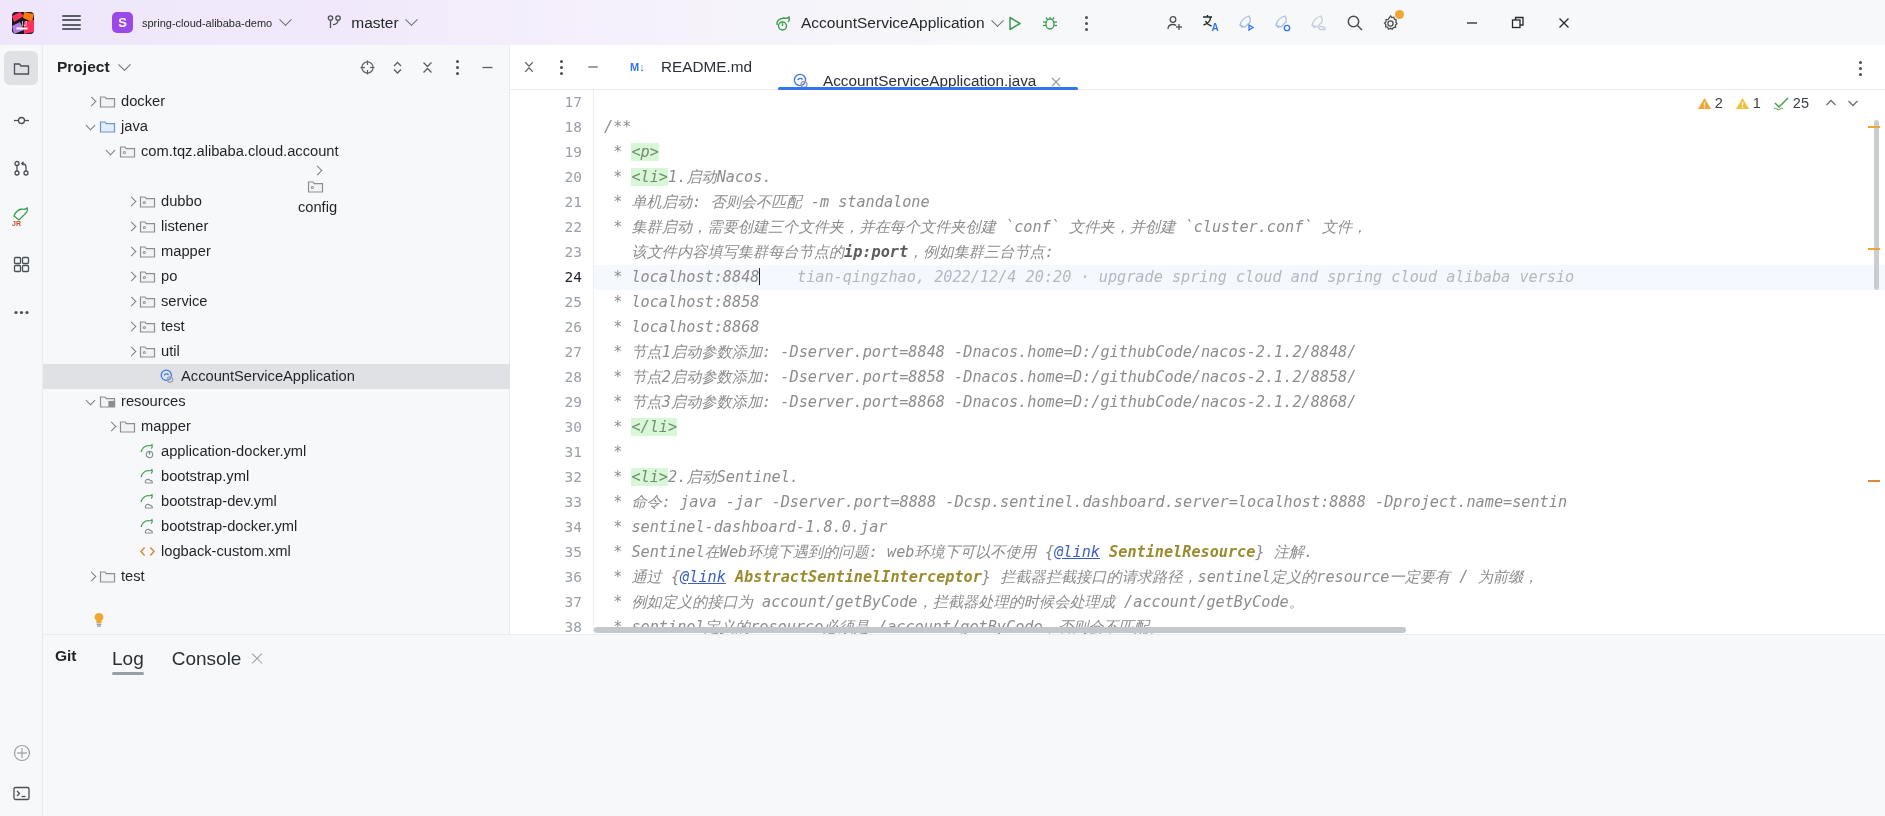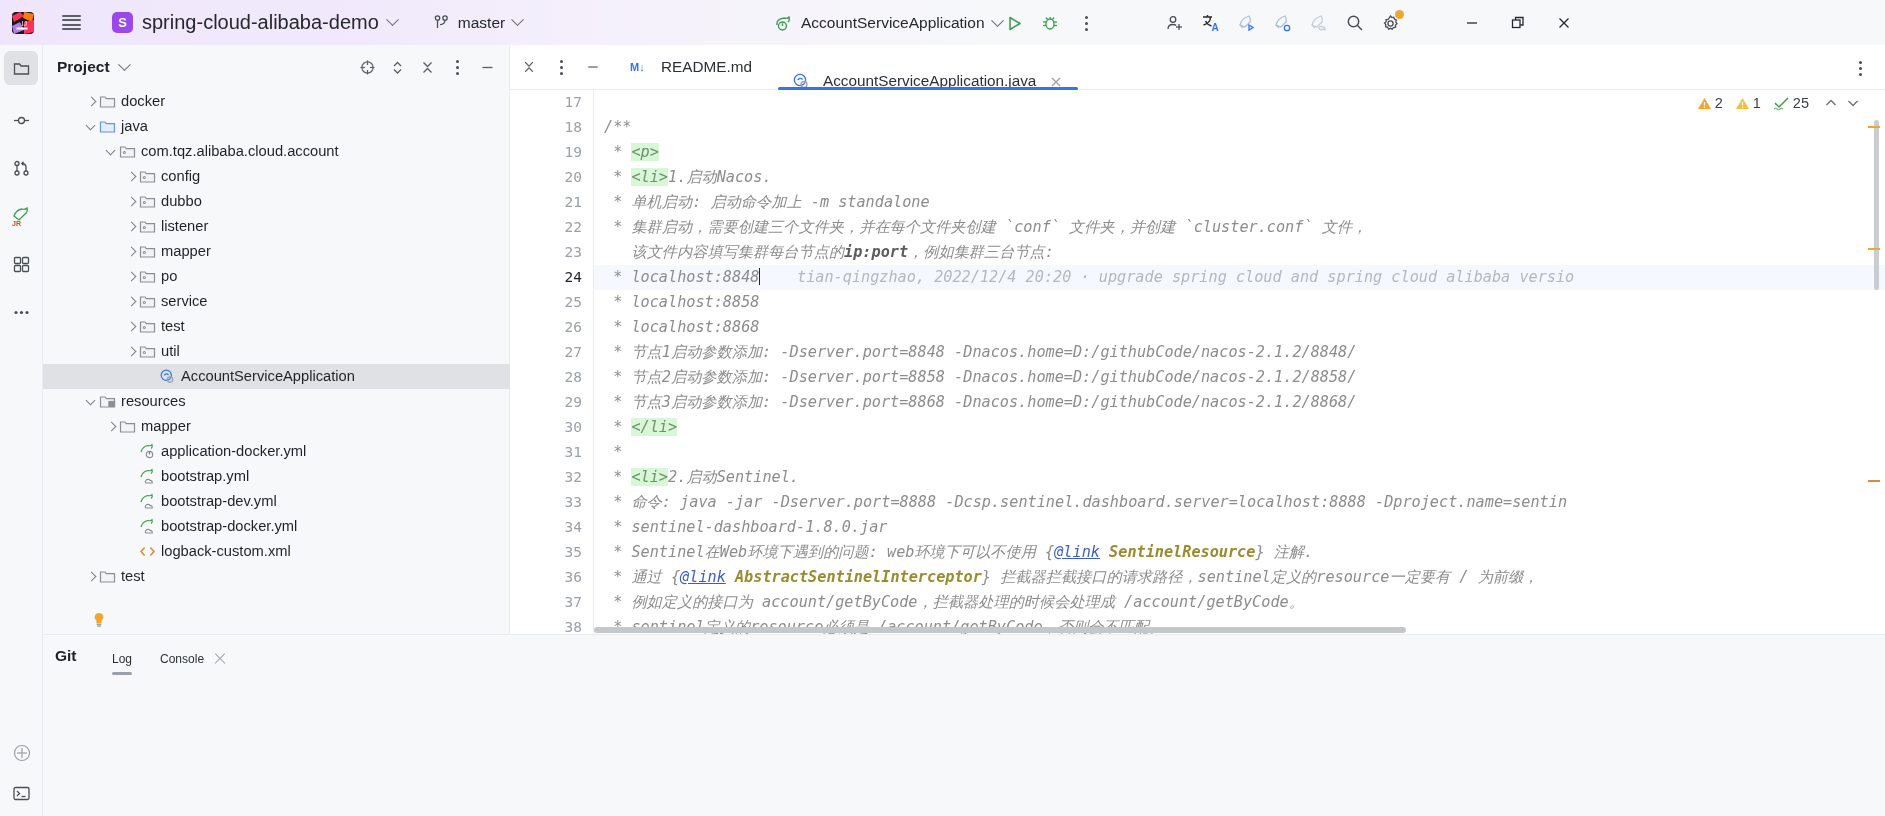--- a/index.html
+++ b/index.html
@@ -23,21 +23,21 @@
   #hamburger { width: 34px; height: 34px; margin-left: 18px; }
   .ham-line { display:block; width: 19px; height: 2px; background: #5a5f66; border-radius: 1px; margin: 2.2px 0;}
   #proj-chip {
     display: flex; align-items: center; gap: 9px; margin-left: 16px; height: 30px;
     padding: 0 8px; border-radius: 6px;
   }
   #proj-badge {
     width: 21px; height: 21px; border-radius: 5px; background: #9b48e8;
     color:#fff; font-size: 13px; font-weight: 700; display:flex; align-items:center; justify-content:center;
   }
-  #proj-name { font-size: 20px; color: #25282c; }
+  #proj-name { font-size: 11px; color: #25282c; }
   .chev {
     width: 9px; height: 9px; border-right: 1.6px solid #6b7077; border-bottom: 1.6px solid #6b7077;
     transform: rotate(45deg) translate(-2px,-2px); display:inline-block;
   }
   #branch-chip { display:flex; align-items:center; gap: 8px; margin-left: 22px; height: 30px; padding: 0 6px; border-radius: 6px;}
   #branch-name { font-size: 15.5px; color: #25282c; }
 
   #run-config {
     position:absolute; left: 766px; top: 8px; height: 30px;
     display:flex; align-items:center; gap:8px; padding: 0 8px; border-radius: 6px;
@@ -122,21 +122,21 @@
 
   #code-hscroll { position:absolute; left: 594px; top: 627px; width: 812px; height: 6px; background:#c4c8cd; border-radius:3px;}
   #code-vscroll { position:absolute; left: 1874px; top: 120px; width: 5px; height: 170px; background:#c9ccd1; border-radius:3px;}
   .err-stripe { position:absolute; right: 5px; width: 12px; height: 2px; }
 
   
   #bottom { position:absolute; left: 43px; top: 634px; width: 1842px; height: 212px; background:#f7f8fa; border-top:1px solid #ebecf0;}
   #bottom-left { position:absolute; left:0; top:0; width: 467px; height:182px; background:#f7f8fa;}
   #git-label { position:absolute; left: 12px; top: 12px; font-size:15.5px; font-weight:700; color:#20242a;}
   #bottom-tabs { position:absolute; left: 55px; top: 0; display:flex; align-items:center; height:48px; }
-  .btab { font-size:12px; color:#2b3038; padding: 0 14px; height:48px; display:flex; align-items:center; position:relative;}
+  .btab { font-size:19px; color:#2b3038; padding: 0 14px; height:48px; display:flex; align-items:center; position:relative;}
   .btab.active::after { content:''; position:absolute; left:14px; right:14px; bottom:8px; height:3px; background:#9aa0a8; border-radius:2px;}
   .btab .x { width:14px; height:14px; margin-left:9px; position:relative;}
   .xline { position:absolute; left:0; top:6px; width:14px; height:1.4px; background:#9aa0a8;}
   .xline.a { transform: rotate(45deg);} .xline.b{ transform: rotate(-45deg);}
 </style>
 </head>
 <body>
 
 <div id="titlebar">
 
@@ -414,21 +414,21 @@
         <span class="arrow down"></span>
         <span class="ic">
           <svg width="17" height="17" viewBox="0 0 17 17" fill="none" stroke="#8a8f96" stroke-width="1.2">
             <path d="M1.5 4 h4.5 l1.3 1.7 h8.2 v8.3 h-14 z" fill="#f2f3f5"></path>
             <circle cx="5.3" cy="9.6" r="1.5" fill="#8a8f96" stroke="none"></circle>
             <circle cx="5.3" cy="9.6" r="0.6" fill="#f2f3f5" stroke="none"></circle>
           </svg>
         </span>
         <span class="nlabel">com.tqz.alibaba.cloud.account</span>
       </div>
-      <div class="node" style="padding-left: 82px;">
+      <div class="node" style="padding-left: 82px; flex-direction: column;">
         <span class="arrow right"></span>
         <span class="ic">
           <svg width="17" height="17" viewBox="0 0 17 17" fill="none" stroke="#8a8f96" stroke-width="1.2">
             <path d="M1.5 4 h4.5 l1.3 1.7 h8.2 v8.3 h-14 z" fill="#f2f3f5"></path>
             <circle cx="5.3" cy="9.6" r="1.5" fill="#8a8f96" stroke="none"></circle>
             <circle cx="5.3" cy="9.6" r="0.6" fill="#f2f3f5" stroke="none"></circle>
           </svg>
         </span>
         <span class="nlabel">config</span>
       </div>
@@ -721,21 +721,21 @@
         <div class="gline">36</div>
         <div class="gline">37</div>
         <div class="gline">38</div>
       </div>
     <div id="gutter-sep"></div>
     <div id="code">
         <div class="cline"></div>
         <div class="cline">/**</div>
         <div class="cline"> * <span class="tag">&lt;p&gt;</span></div>
         <div class="cline"> * <span class="tag">&lt;li&gt;</span>1.启动Nacos.</div>
-        <div class="cline"> * 单机启动: 启动命令加上 -m standalone</div>
+        <div class="cline"> * 单机启动: 否则会不匹配 -m standalone</div>
         <div class="cline"> * 集群启动，需要创建三个文件夹，并在每个文件夹创建 `conf` 文件夹，并创建 `cluster.conf` 文件，</div>
         <div class="cline"><span style="opacity:0">  </span> 该文件内容填写集群每台节点的<span class="jbold">ip:port</span>，例如集群三台节点:</div>
         <div class="cline cur"> * localhost:8848<span class="caret"></span><span class="blame">    tian-qingzhao, 2022/12/4 20:20 · upgrade spring cloud and spring cloud alibaba versio</span></div>
         <div class="cline"> * localhost:8858</div>
         <div class="cline"> * localhost:8868</div>
         <div class="cline"> * 节点1启动参数添加: -Dserver.port=8848 -Dnacos.home=D:/githubCode/nacos-2.1.2/8848/</div>
         <div class="cline"> * 节点2启动参数添加: -Dserver.port=8858 -Dnacos.home=D:/githubCode/nacos-2.1.2/8858/</div>
         <div class="cline"> * 节点3启动参数添加: -Dserver.port=8868 -Dnacos.home=D:/githubCode/nacos-2.1.2/8868/</div>
         <div class="cline"> * <span class="tag">&lt;/li&gt;</span></div>
         <div class="cline"> *</div>

